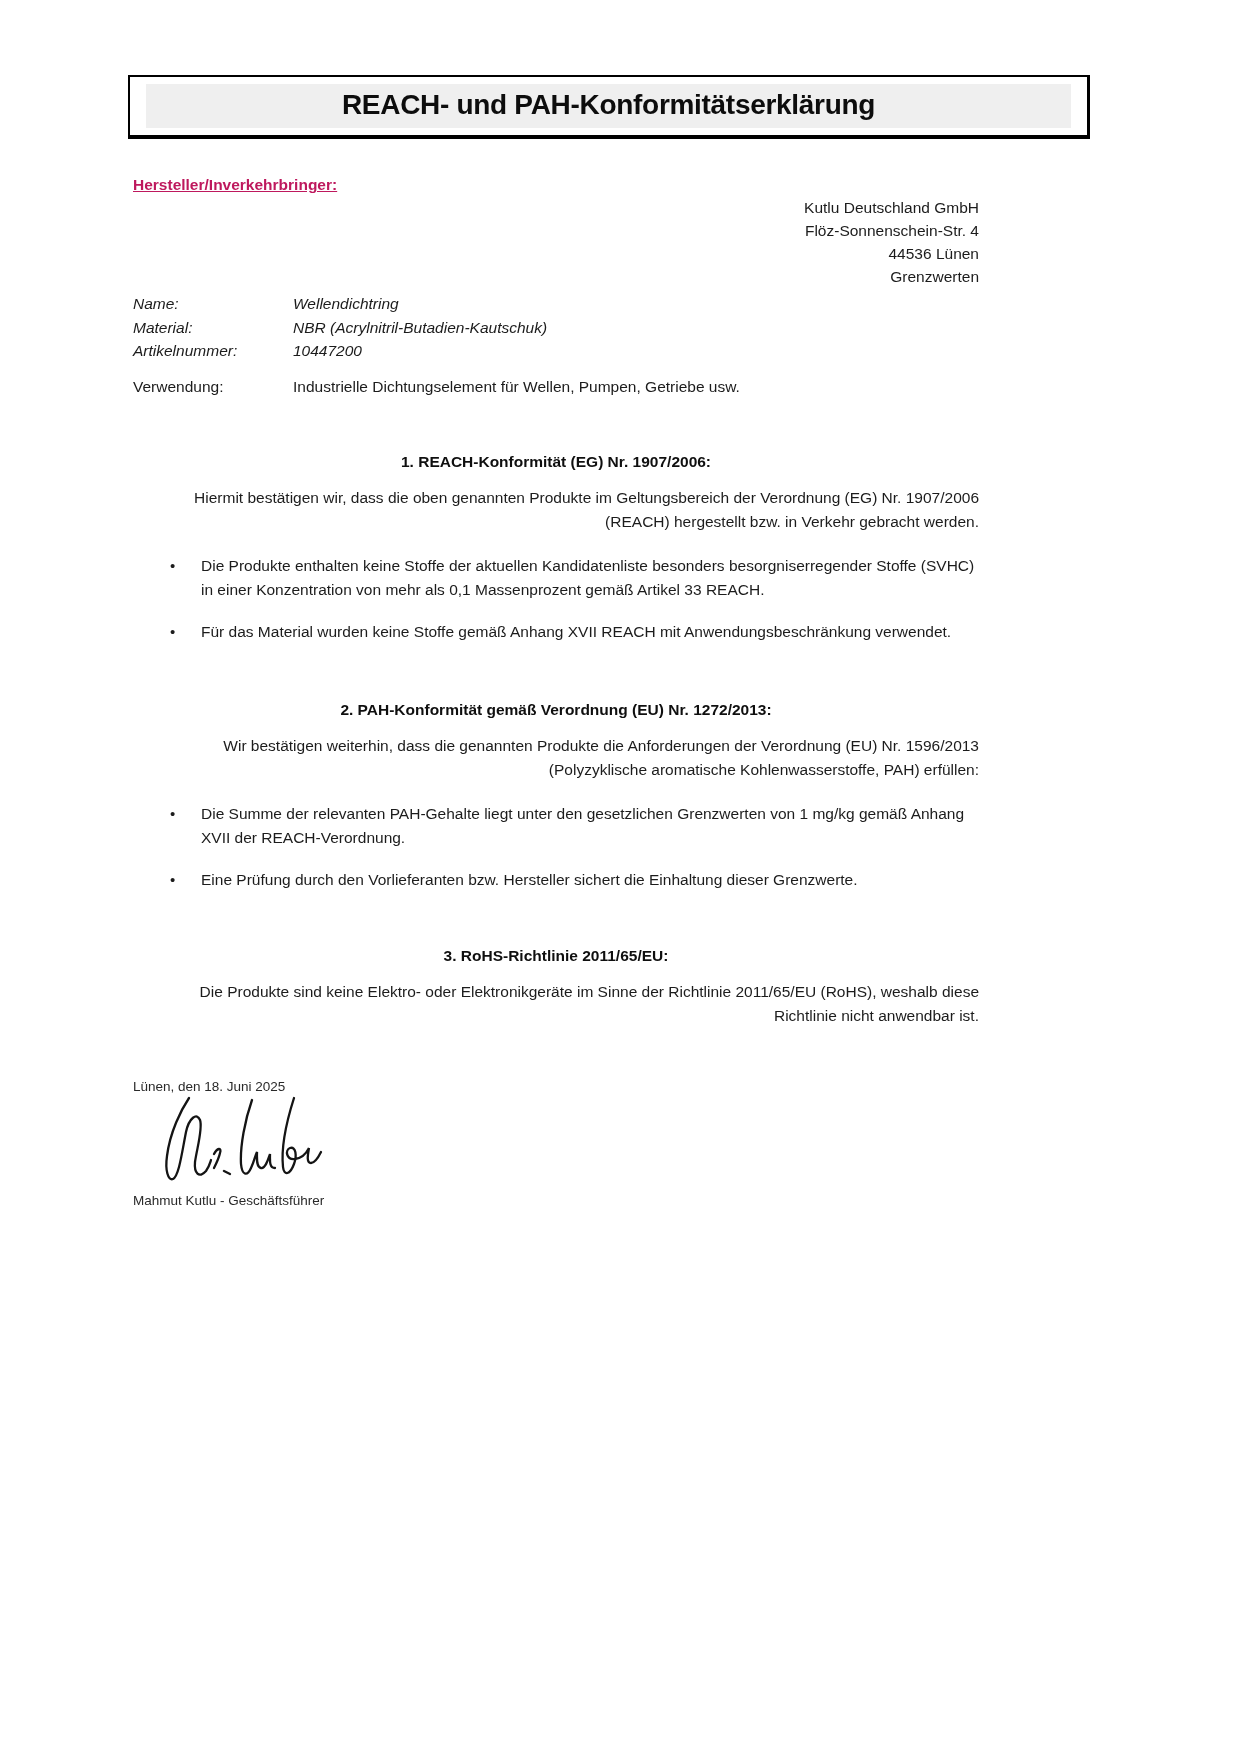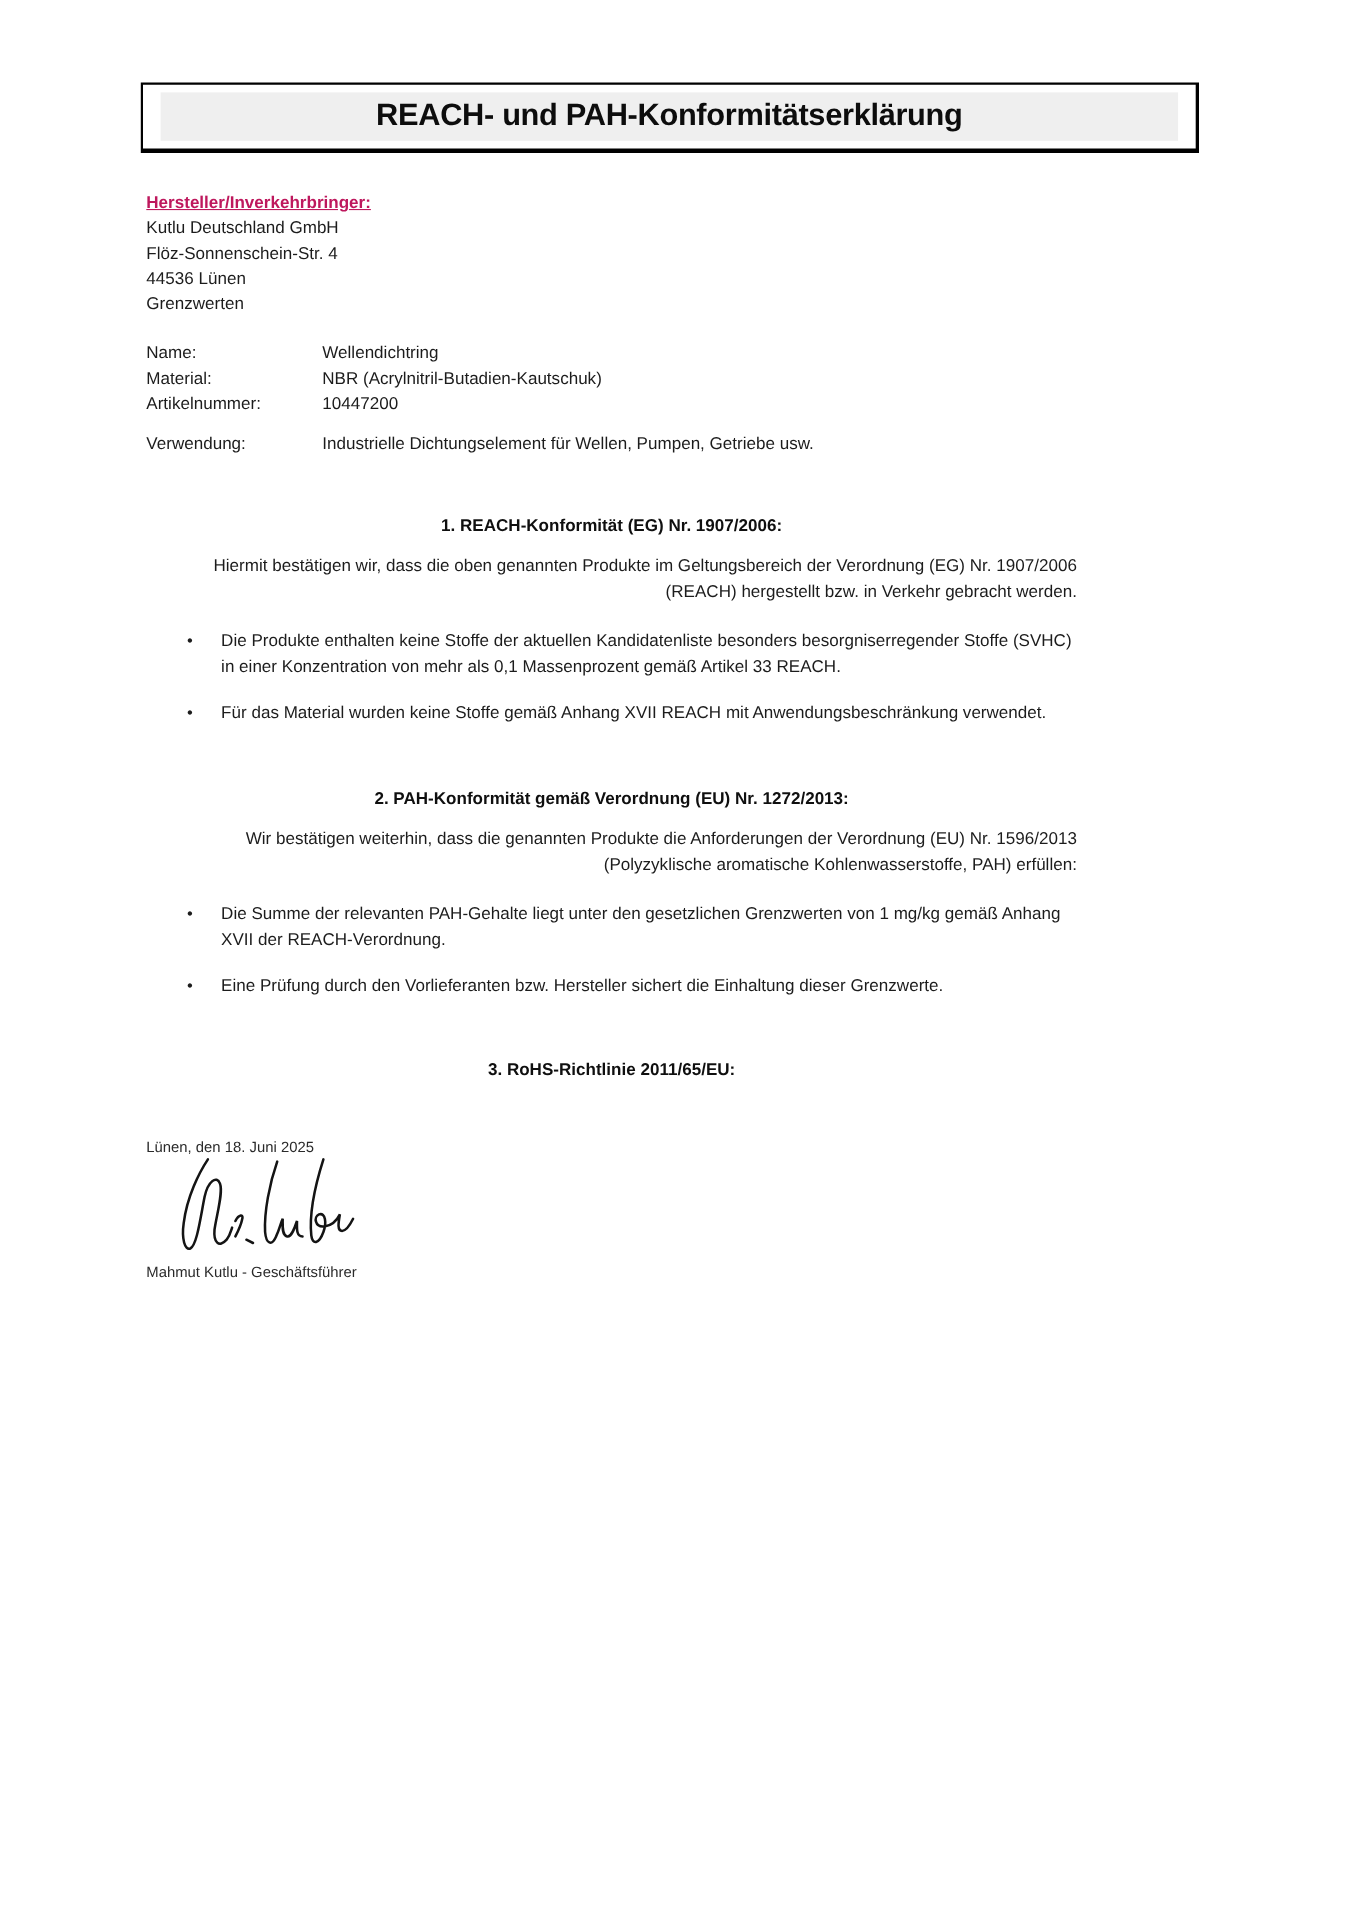--- a/index.html
+++ b/index.html
@@ -47,23 +47,24 @@
   .mfr-heading {
     font-size: 15.5px;
     font-weight: bold;
     text-decoration: underline;
     color: #be185d;
     line-height: 23px;
   }
   .mfr-line {
     font-size: 15.5px;
     line-height: 23px;
-  }
-  
-  .product-rows { margin-top: 21px; }
+    text-align: right;
+  }
+  
+  .product-rows { margin-top: 4px; font-style: italic; }
   .spec-row {
     display: flex;
     font-size: 15.5px;
     line-height: 23.5px;
   }
   .spec-label { width: 160px; flex: 0 0 160px; }
   .spec-value { flex: 1; }
   .usage-row { margin-top: 12px; }
   
   .section-heading {
@@ -171,20 +172,21 @@
     <h3 class="section-heading">2. PAH-Konformität gemäß Verordnung (EU) Nr. 1272/2013:</h3>
     <p class="section-paragraph">Wir bestätigen weiterhin, dass die genannten Produkte die Anforderungen der Verordnung (EU) Nr. 1596/2013 (Polyzyklische aromatische Kohlenwasserstoffe, PAH) erfüllen:</p>
     <ul class="bullet-list">
       <li>Die Summe der relevanten PAH-Gehalte liegt unter den gesetzlichen Grenzwerten von 1 mg/kg gemäß Anhang XVII der REACH-Verordnung.</li>
       <li>Eine Prüfung durch den Vorlieferanten bzw. Hersteller sichert die Einhaltung dieser Grenzwerte.</li>
     </ul>
   </section>
 
   <section class="s3">
     <h3 class="section-heading">3. RoHS-Richtlinie 2011/65/EU:</h3>
+    <p class="section-paragraph">Die Produkte sind keine Elektro- oder Elektronikgeräte im Sinne der Richtlinie 2011/65/EU (RoHS), weshalb diese Richtlinie nicht anwendbar ist.</p>
   </section>
 
   <div class="signature-block">
     <div class="date-line">Lünen, den 18. Juni 2025</div>
     <svg class="signature-svg" width="172" height="98" viewBox="0 0 172 98" fill="none">
       <g stroke="#141414" stroke-width="2.3" stroke-linecap="round" fill="none">
         <path d="M 34 8 C 26 20, 15 42, 12 66 C 10 80, 13 91, 18 89 C 24 86, 27 62, 31 42 C 34 28, 42 22, 45 30 C 48 38, 42 58, 40 72 C 39 83, 44 89, 51 81 C 54 77, 55 73, 56 70"></path>
         <path d="M 59 64 C 62 58, 67 57, 65 63 C 64 68, 61 74, 59 78"></path>
         <path d="M 69 81 L 75 84"></path>
         <path d="M 97 10 C 90 30, 85 56, 86 74 C 87 85, 92 87, 96 78 C 99 72, 100 66, 102 62 C 102 68, 101 77, 106 78 C 110 79, 113 70, 115 64 C 115 70, 114 78, 120 78"></path>

